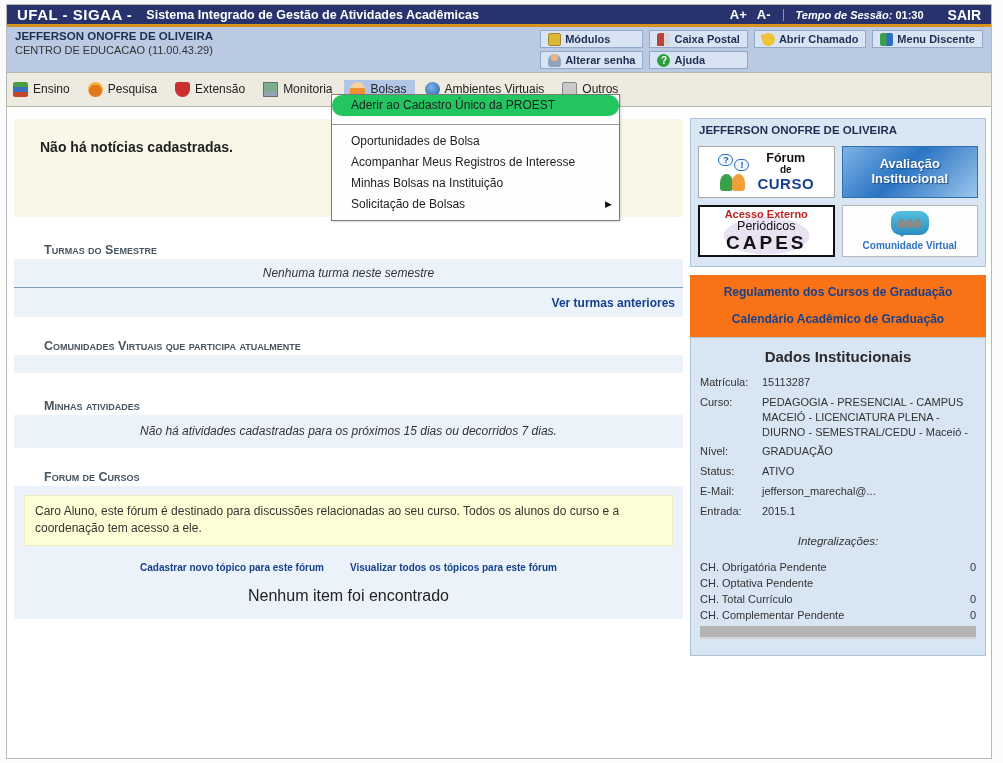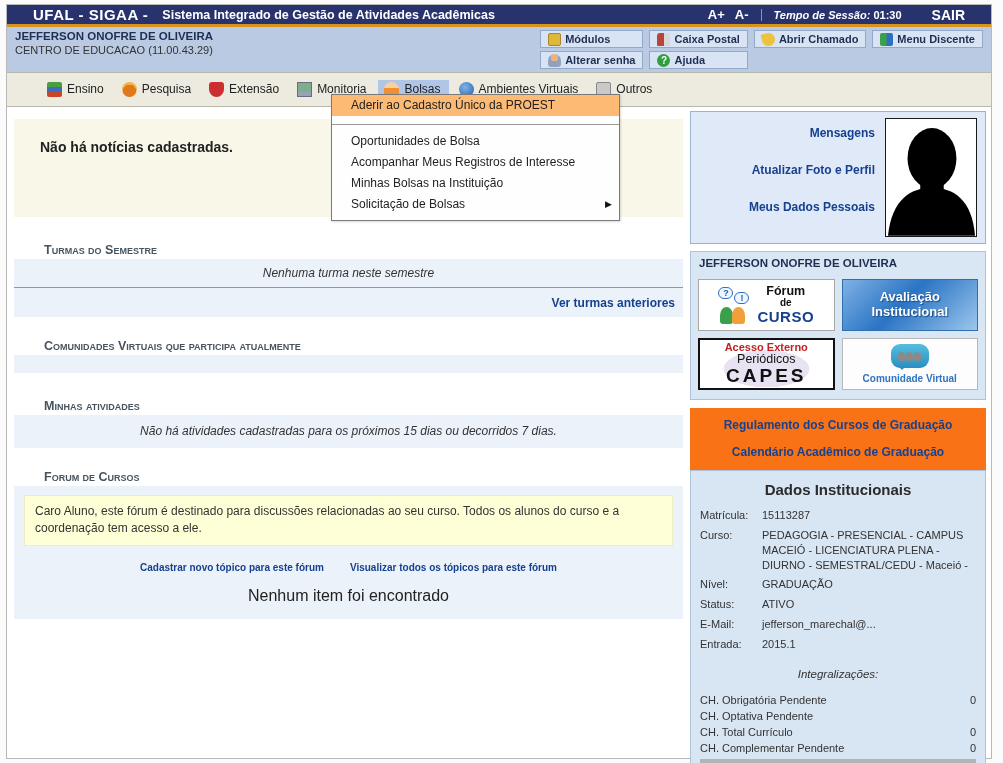--- a/index.html
+++ b/index.html
@@ -1,63 +1,63 @@
 <!DOCTYPE html>
 <html><head>
 <meta charset="utf-8">
 <style>
   * { margin:0; padding:0; box-sizing:border-box; }
   html,body { width:1003px; height:763px; background:#fbfbfb; font-family:"Liberation Sans", sans-serif; overflow:hidden; }
   .page { position:absolute; left:6px; top:4px; width:986px; height:755px; background:#fff; border:1px solid #b9b9b9; }
 
   
-  .topbar { height:22px; background:#28336e; border-bottom:3px solid #d6941f; display:flex; align-items:center; padding:0 26px; color:#fff; }
+  .topbar { height:22px; background:#28336e; border-bottom:3px solid #d6941f; display:flex; align-items:center; padding:0 10px; color:#fff; }
   .brand { font-weight:bold; font-size:15px; letter-spacing:0.5px; }
   .sysname { font-size:12.5px; margin-left:14px; font-weight:bold; }
   .top-right { margin-left:auto; display:flex; align-items:center; }
   .font-btn { font-weight:bold; font-size:13px; margin-left:10px; cursor:pointer; }
   .session { font-style:italic; font-size:11px; font-weight:bold; border-left:1px solid #8a93c0; margin-left:12px; padding-left:12px; }
   .session b { font-style:normal; }
-  .sair { font-weight:bold; font-size:14px; margin-left:30px; cursor:pointer; }
+  .sair { font-weight:bold; font-size:14px; margin-left:24px; cursor:pointer; }
 
   
   .infobar { height:45px; background:#b9cae2; display:flex; padding:3px 8px 2px 8px; }
   .uinfo { width:420px; }
   .uname { font-weight:bold; font-size:11.5px; color:#1f2d52; }
   .uunit { font-size:11px; color:#333; margin-top:2px; }
   .semester { font-size:11px; color:#222; margin-top:7px; margin-right:8px; white-space:nowrap; }
   .semester b { font-size:11.5px; }
   .btn-grid { margin-left:auto; display:grid; grid-template-columns:repeat(4,max-content); gap:3px 6px; align-content:start; }
   .tbtn { display:flex; align-items:center; gap:4px; background:#d8e4f3; border:1px solid #93a9c9; padding:1px 7px; height:18px; font-size:11px; font-weight:bold; color:#1f2d52; cursor:pointer; white-space:nowrap; }
   .ti { display:inline-block; width:13px; height:13px; }
   .ti-cube { background:#ddb93a; border:1px solid #a8852a; border-radius:2px; }
   .ti-mailbox { background:linear-gradient(90deg,#b8443a 55%,#d8d8d8 55%); border-radius:3px 3px 1px 1px; }
   .ti-horn { background:#eec23a; border-radius:1px 60% 60% 60%; transform:rotate(-15deg); }
   .ti-org { background:linear-gradient(90deg,#3aa04a 45%,#2f6fbf 55%); border-radius:2px; }
   .ti-user { background:radial-gradient(circle at 50% 28%,#f0b27a 0 32%,#8fa3c0 33%); border-radius:50% 50% 3px 3px; }
   .ti-help { background:#2f9e3f; border-radius:50%; color:#fff; font-size:10px; font-weight:bold; text-align:center; line-height:13px; }
   .ti-help::after { content:"?"; }
 
   
-  .menubar { height:35px; background:#edebe0; border:1px solid #b9b9a9; border-left:none; border-right:none; display:flex; align-items:center; padding-left:34px; }
+  .menubar { height:35px; background:#edebe0; border:1px solid #b9b9a9; border-left:none; border-right:none; display:flex; align-items:center; }
   .mitem { display:flex; align-items:center; padding:2px 8px 3px 6px; margin-right:4px; font-size:12px; color:#222; cursor:pointer; white-space:nowrap; }
   .mitem.active { background:#b1c5e7; }
   .ic { display:inline-block; width:15px; height:15px; margin-right:5px; }
   .ic-books { background:linear-gradient(180deg,#4a9e3f 0 34%,#3a6fc0 34% 67%,#c8442c 67%); border-radius:2px; }
   .ic-flask { background:radial-gradient(circle at 50% 62%,#e0791d 55%,#f5b33f 56%); border-radius:50%; }
   .ic-hands { background:#cc2f2f; border-radius:3px 3px 50% 50%; }
   .ic-monitor { background:linear-gradient(180deg,#7fae8f 0 70%,#97a3b5 70%); border:1px solid #66707c; }
   .ic-person { background:linear-gradient(180deg,#f7cfa5 0 40%,#ef9033 40%); border-radius:50% 50% 3px 3px; }
   .ic-globe { background:radial-gradient(circle at 40% 35%,#7fb3e8,#1f5fa8); border-radius:50%; }
   .ic-printer { background:#c9c9c9; border:1px solid #888; border-radius:2px; }
 
   
   .dropdown { position:absolute; left:324px; top:89px; width:289px; background:#fefefe; border:1px solid #7a7a7a; z-index:20; padding-bottom:5px; box-shadow:1px 1px 2px rgba(0,0,0,0.15); }
   .ditem { height:21px; line-height:21px; padding-left:19px; font-size:12px; color:#222; cursor:pointer; white-space:nowrap; }
-  .ditem.hl { background:#fdba74; }
+  .ditem.hl { background:#22c55e;border-radius:10px; }
   .dsep { border-top:1px solid #9a9a9a; margin:8px 0 6px 0; }
   .ditem.sub { display:flex; }
   .sub-arrow { margin-left:auto; padding-right:7px; font-size:9px; color:#111; line-height:21px; }
 
   
   .content { display:flex; padding:4px 5px 0 7px; }
   .leftcol { flex:1; margin-right:7px; }
   .rightcol { width:296px; }
 
   .newsbox { background:#f8f7e8; height:98px; margin-top:8px; padding:20px 0 0 26px; }
@@ -244,35 +244,20 @@
         <div class="forum-notice">Caro Aluno, este fórum é destinado para discussões relacionadas ao seu curso. Todos os alunos do curso e a coordenação tem acesso a ele.</div>
         <div class="forum-links">
           <span class="blue-link">Cadastrar novo tópico para este fórum</span>
           <span class="blue-link">Visualizar todos os tópicos para este fórum</span>
         </div>
         <div class="forum-empty">Nenhum item foi encontrado</div>
       </div>
     </div>
 
     <div class="rightcol">
-      <div class="sb-box1">
-        <div class="profile-links">
-          <span class="blue-link">Mensagens</span>
-          <span class="blue-link">Atualizar Foto e Perfil</span>
-          <span class="blue-link">Meus Dados Pessoais</span>
-        </div>
-        <div class="photo">
-          <svg viewBox="0 0 92 119" width="90" height="117">
-            <rect width="92" height="119" fill="#ffffff"></rect>
-            <ellipse cx="47" cy="40" rx="25" ry="31" fill="#000000"></ellipse>
-            <rect x="35" y="58" width="24" height="18" fill="#000000"></rect>
-            <path d="M2 119 C6 82 25 70 47 70 C69 70 88 82 91 119 Z" fill="#000000"></path>
-          </svg>
-        </div>
-      </div>
 
       <div class="sb-namebox">
         <div class="sb-name">JEFFERSON ONOFRE DE OLIVEIRA</div>
         <div class="tiles">
           <div class="tile tile-forum">
             <span class="bubbles">
                 <span class="bub q"></span>
                 <span class="bub e"></span>
                 <span class="ppl g"></span>
                 <span class="ppl o"></span>

